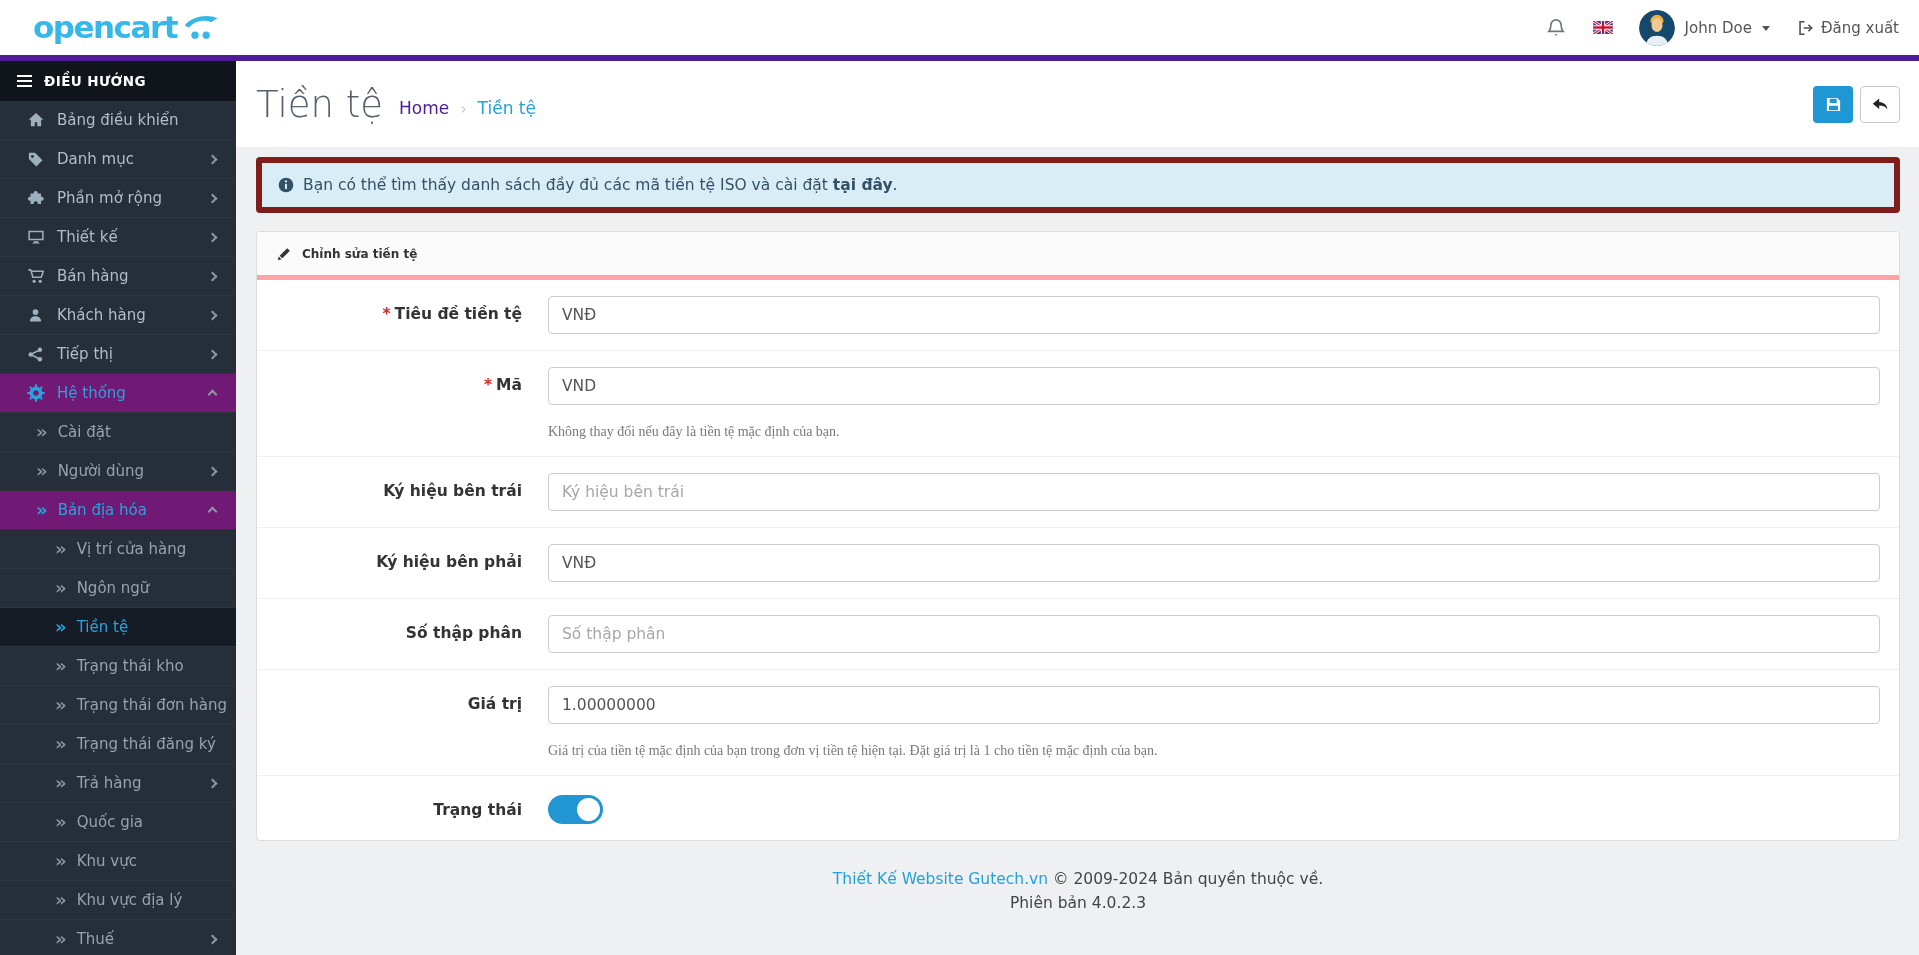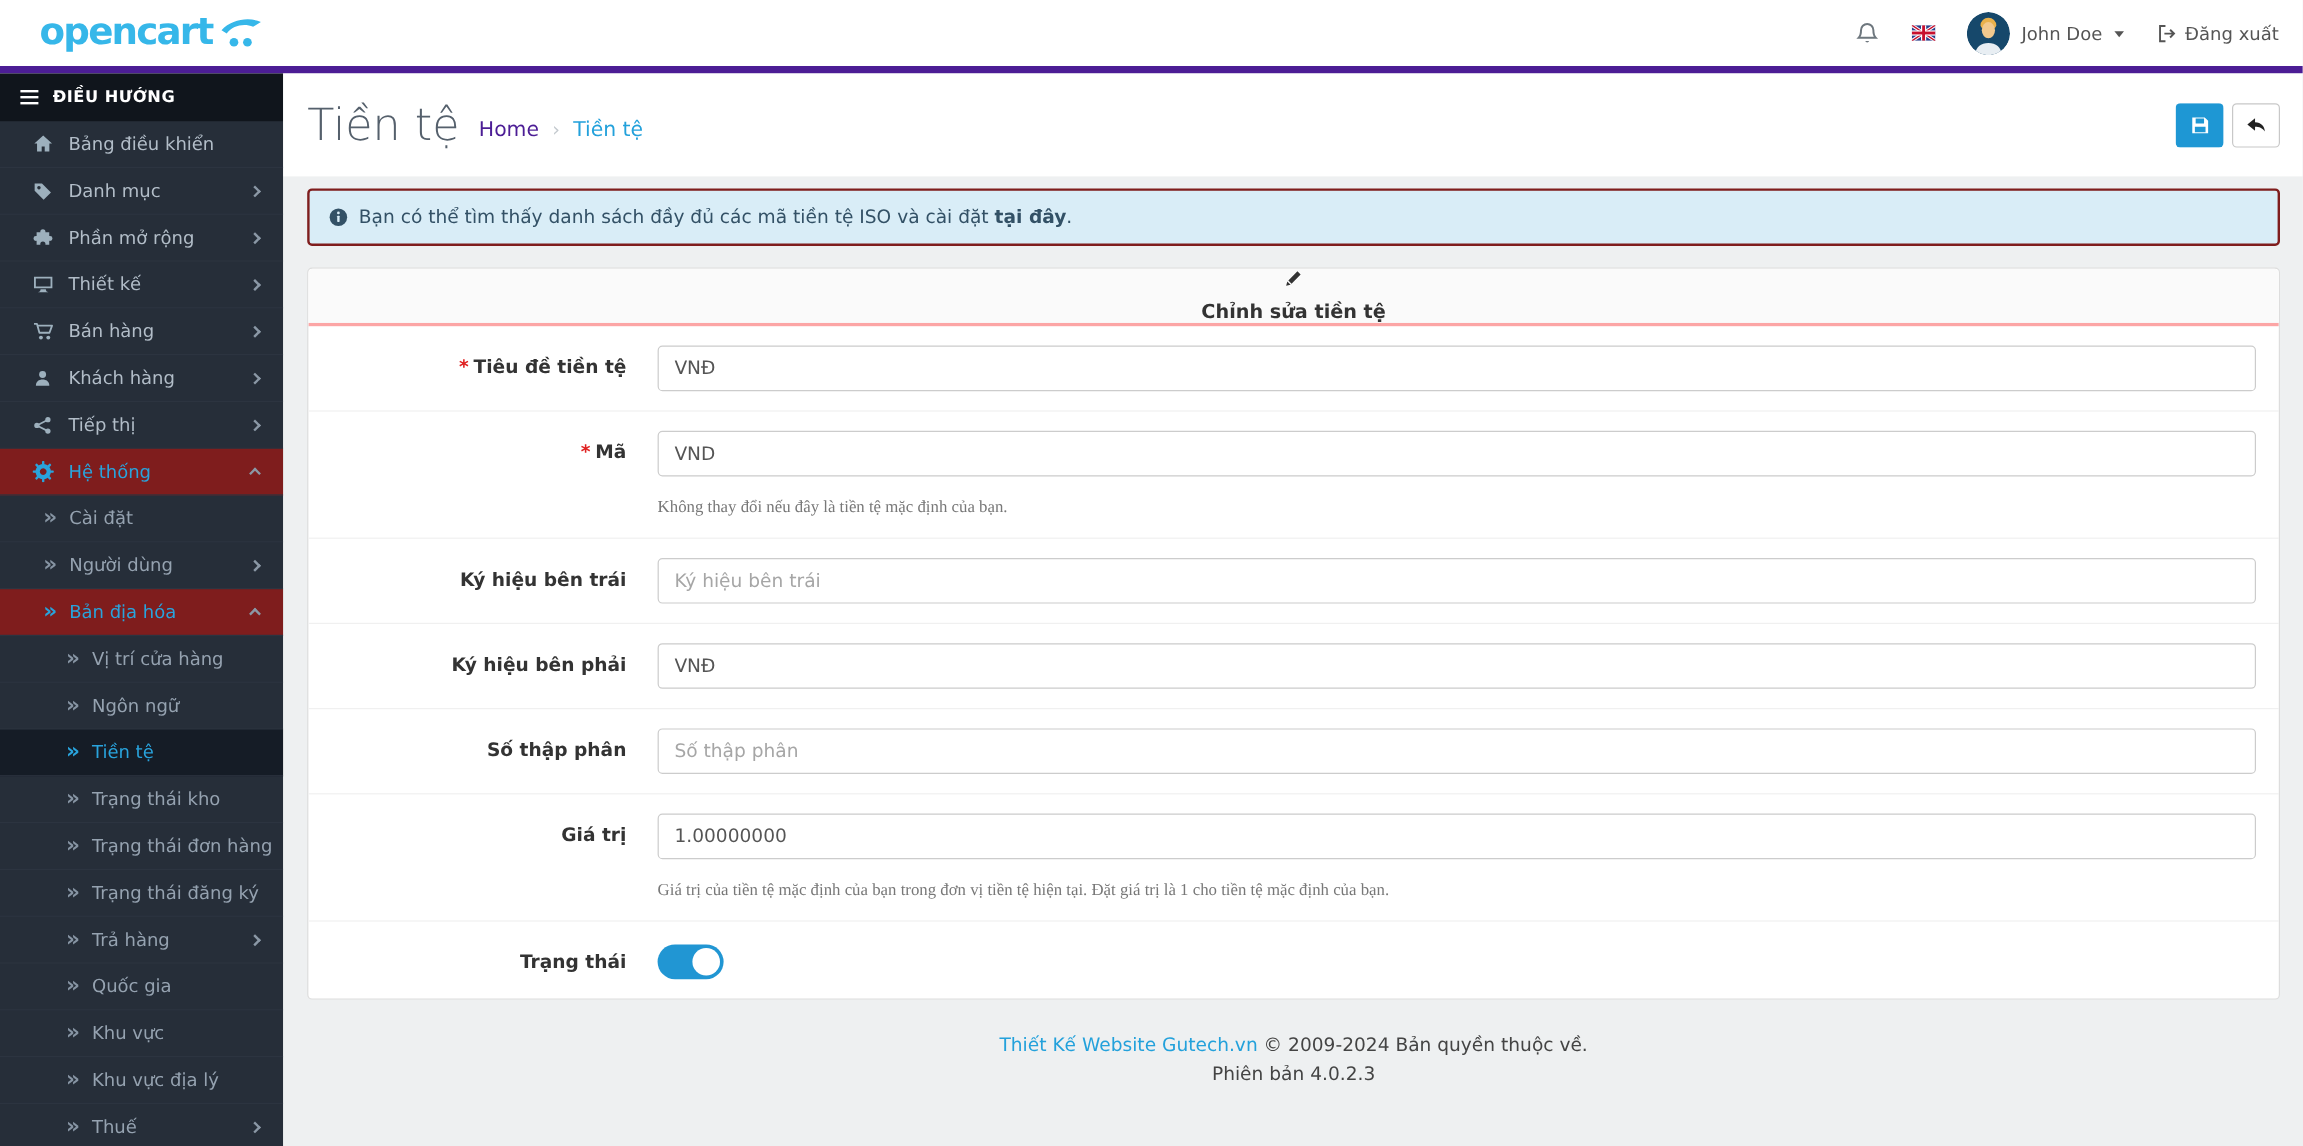--- a/index.html
+++ b/index.html
@@ -45,51 +45,51 @@
   }
   .lv0 { padding-left:25px; }
   .lv1 { padding-left:36px; color:#95a2b0; }
   .lv2 { padding-left:55px; color:#95a2b0; }
   .mi-icon { width:21px; margin-right:11px; display:flex; justify-content:center; align-items:center; color:#9db0bd; }
   .lv1 .mi-icon, .lv2 .mi-icon { width:auto; margin-right:10px; color:#8694a3; }
   .angles { font-size:18px; line-height:1; font-weight:bold; }
   .chev { position:absolute; right:20px; width:7px; height:7px; border-top:2px solid #8b98a6; border-right:2px solid #8b98a6; }
   .chev-right { transform:rotate(45deg); }
   .chev-up { transform:rotate(-45deg); margin-top:3px; }
-  .menu-item.expanded { background:#7f1d1d; color:#29a3dc; }
+  .menu-item.expanded { background:#701a75; color:#29a3dc; }
   .menu-item.expanded .mi-icon { color:#29a3dc; }
   .menu-item.current { background:#151c26; color:#29a3dc; }
   .menu-item.current .mi-icon { color:#29a3dc; }
 
   
   .content { flex:1; min-width:0; display:flex; flex-direction:column; background:#eef0f1; overflow:hidden; }
   .page-head { flex:0 0 86px; background:#fff; display:flex; align-items:center; padding:0 19px 0 20px; }
   .page-title { margin:0; font-size:37px; font-weight:300; color:#55606c; line-height:1; }
   .breadcrumb { display:flex; align-items:center; gap:11px; font-size:17px; margin-left:16px; padding-top:8px; }
   .crumb-home { color:#4c1d95; cursor:pointer; }
   .crumb-sep::before { content:"›"; color:#c3c9ce; font-size:16px; }
   .crumb-current { color:#23a1db; cursor:pointer; }
   .head-buttons { margin-left:auto; display:flex; gap:7px; }
   .btn { width:40px; height:37px; border-radius:4px; display:flex; align-items:center; justify-content:center; border:1px solid transparent; cursor:pointer; padding:0; }
   .btn-save { background:#1e97d4; }
   .btn-back { background:#fff; border-color:#c8c8c8; }
 
   .page-body { flex:1; padding:10px 19px 0 20px; overflow:hidden; }
 
   .alert-info {
-    background:#d9edf7; border:2px solid #7f1d1d; border-radius:4px;
+    background:#d9edf7; border:6px solid #7f1d1d; border-radius:4px;
     padding:13px 16px; font-size:15.5px; color:#335166; display:flex; align-items:center; gap:9px;
   }
   .alert-info b { font-weight:bold; cursor:pointer; }
 
   .panel { background:#fff; border:1px solid #ddd; border-radius:4px; margin-top:18px; }
   .panel-header {
-    background:#fafafa; border-bottom:3px solid #fca5a5; border-radius:4px 4px 0 0;
+    background:#fafafa; border-bottom:5px solid #fca5a5; border-radius:4px 4px 0 0;
     height:48px; display:flex; align-items:center; gap:10px; padding:0 19px;
-    font-size:16px; font-weight:600; color:#333;flex-direction:column;
+    font-size:12px; font-weight:600; color:#333;
   }
   .form-row { display:flex; padding:16px 19px 16px 0; border-bottom:1px solid #f0f0f0; }
   .form-row:last-child { border-bottom:none; }
   .col-label { flex:0 0 265px; text-align:right; padding-top:9px; font-size:15.5px; font-weight:bold; color:#333; }
   .req { color:#e02222; margin-right:4px; }
   .col-input { flex:1; margin-left:26px; }
   .form-control {
     width:100%; height:38px; border:1px solid #ccc; border-radius:4px; padding:0 13px;
     font-size:15.5px; color:#555; font-family:inherit; background:#fff; outline:none;
   }

